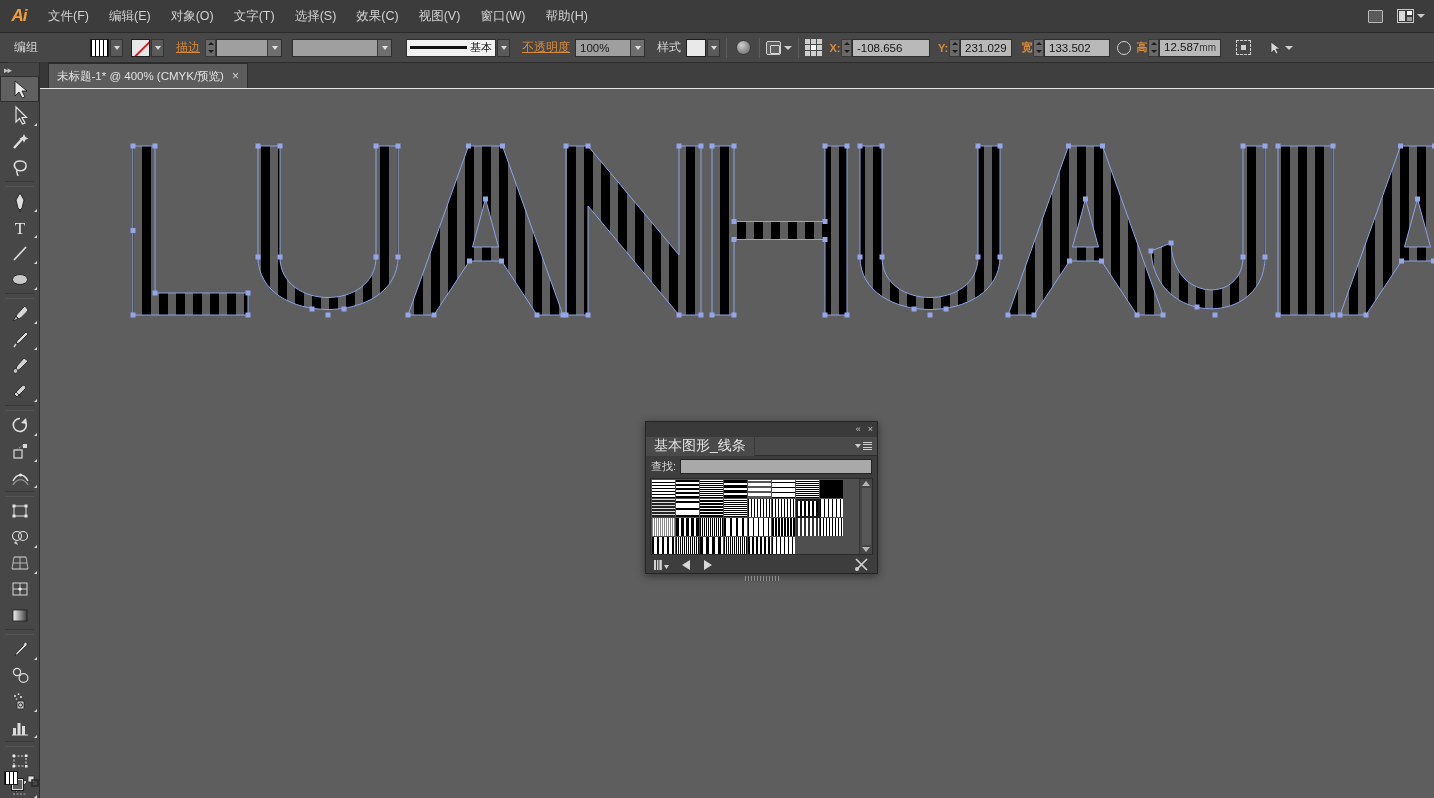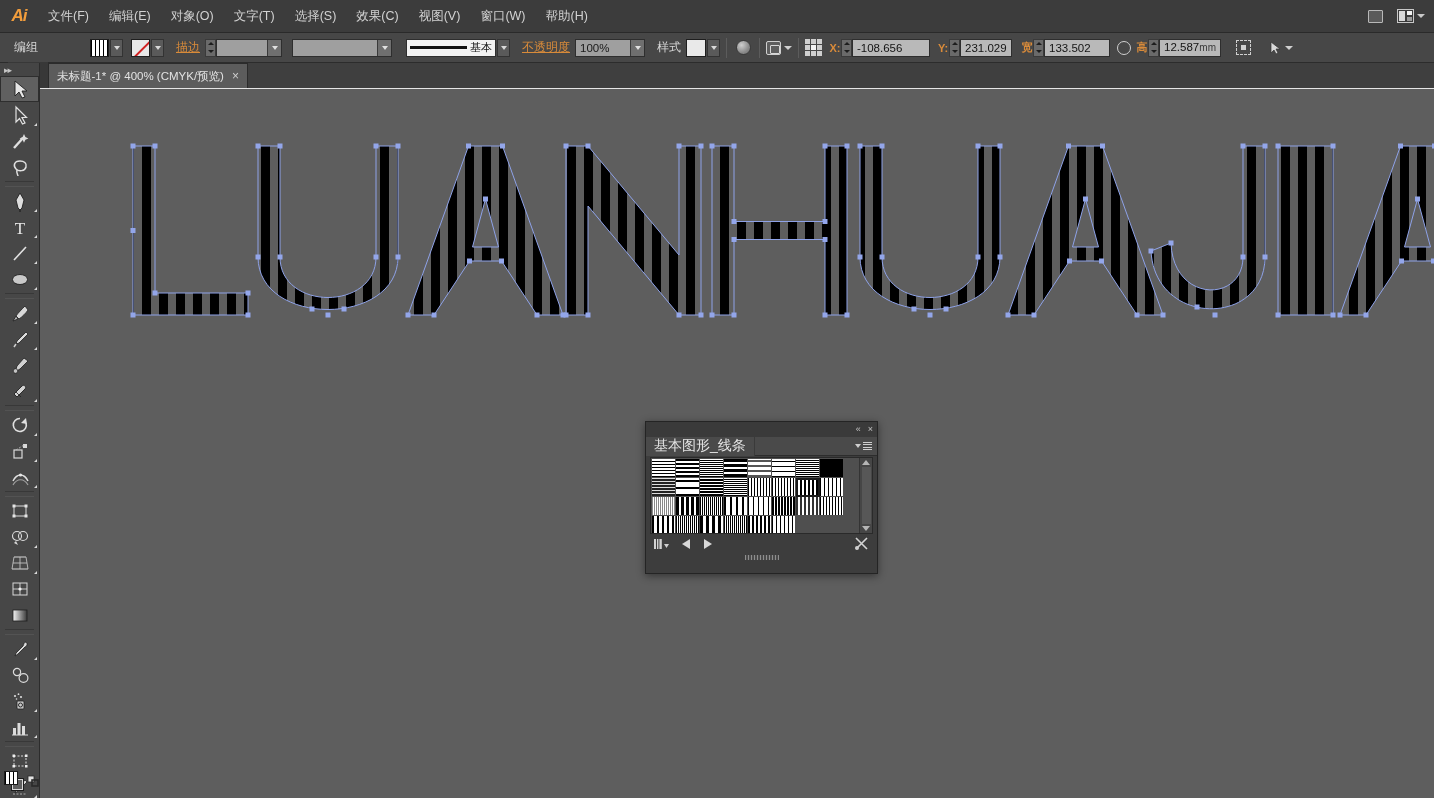--- a/index.html
+++ b/index.html
@@ -781,20 +781,24 @@
       <div id="panel-menu-btn">
         <span class="mtri"></span>
         <span class="mlines">
             <i></i>
             <i></i>
             <i></i>
             <i></i>
           </span>
       </div>
     </div>
+    <div id="panel-search">
+      <span class="ps-lbl">查找:</span>
+      <div class="ps-input" title=""></div>
+    </div>
     <div id="panel-body">
       <div id="swatch-area">
           <div class="sw" title="stripes-h-light" style="background-image: repeating-linear-gradient(0deg, rgb(0, 0, 0) 0px, rgb(0, 0, 0) 1px, rgb(255, 255, 255) 1px, rgb(255, 255, 255) 3px);"></div>
           <div class="sw" title="stripes-h-med" style="background-image: repeating-linear-gradient(0deg, rgb(0, 0, 0) 0px, rgb(0, 0, 0) 2px, rgb(255, 255, 255) 2px, rgb(255, 255, 255) 4px);"></div>
           <div class="sw" title="grid-fine" style="background-image: repeating-linear-gradient(0deg, rgb(0, 0, 0) 0px, rgb(0, 0, 0) 1px, rgb(255, 255, 255) 1px, rgb(255, 255, 255) 2px), repeating-linear-gradient(90deg, rgb(0, 0, 0) 0px, rgb(0, 0, 0) 1px, rgb(255, 255, 255) 1px, rgb(255, 255, 255) 3px);"></div>
           <div class="sw" title="stripes-h-bold" style="background-image: repeating-linear-gradient(0deg, rgb(0, 0, 0) 0px, rgb(0, 0, 0) 3px, rgb(255, 255, 255) 3px, rgb(255, 255, 255) 5px);"></div>
           <div class="sw" title="grid-coarse" style="background-image: repeating-linear-gradient(0deg, rgb(85, 85, 85) 0px, rgb(85, 85, 85) 2px, rgb(255, 255, 255) 2px, rgb(255, 255, 255) 5px);"></div>
           <div class="sw" title="stripes-h-thin" style="background-image: repeating-linear-gradient(0deg, rgb(0, 0, 0) 0px, rgb(0, 0, 0) 1px, rgb(255, 255, 255) 1px, rgb(255, 255, 255) 5px);"></div>
           <div class="sw" title="stripes-dense" style="background-image: repeating-linear-gradient(0deg, rgb(0, 0, 0) 0px, rgb(0, 0, 0) 1px, rgb(255, 255, 255) 1px, rgb(255, 255, 255) 2px);"></div>
           <div class="sw" title="stripes-black" style="background-image: linear-gradient(rgb(0, 0, 0), rgb(0, 0, 0));"></div>

